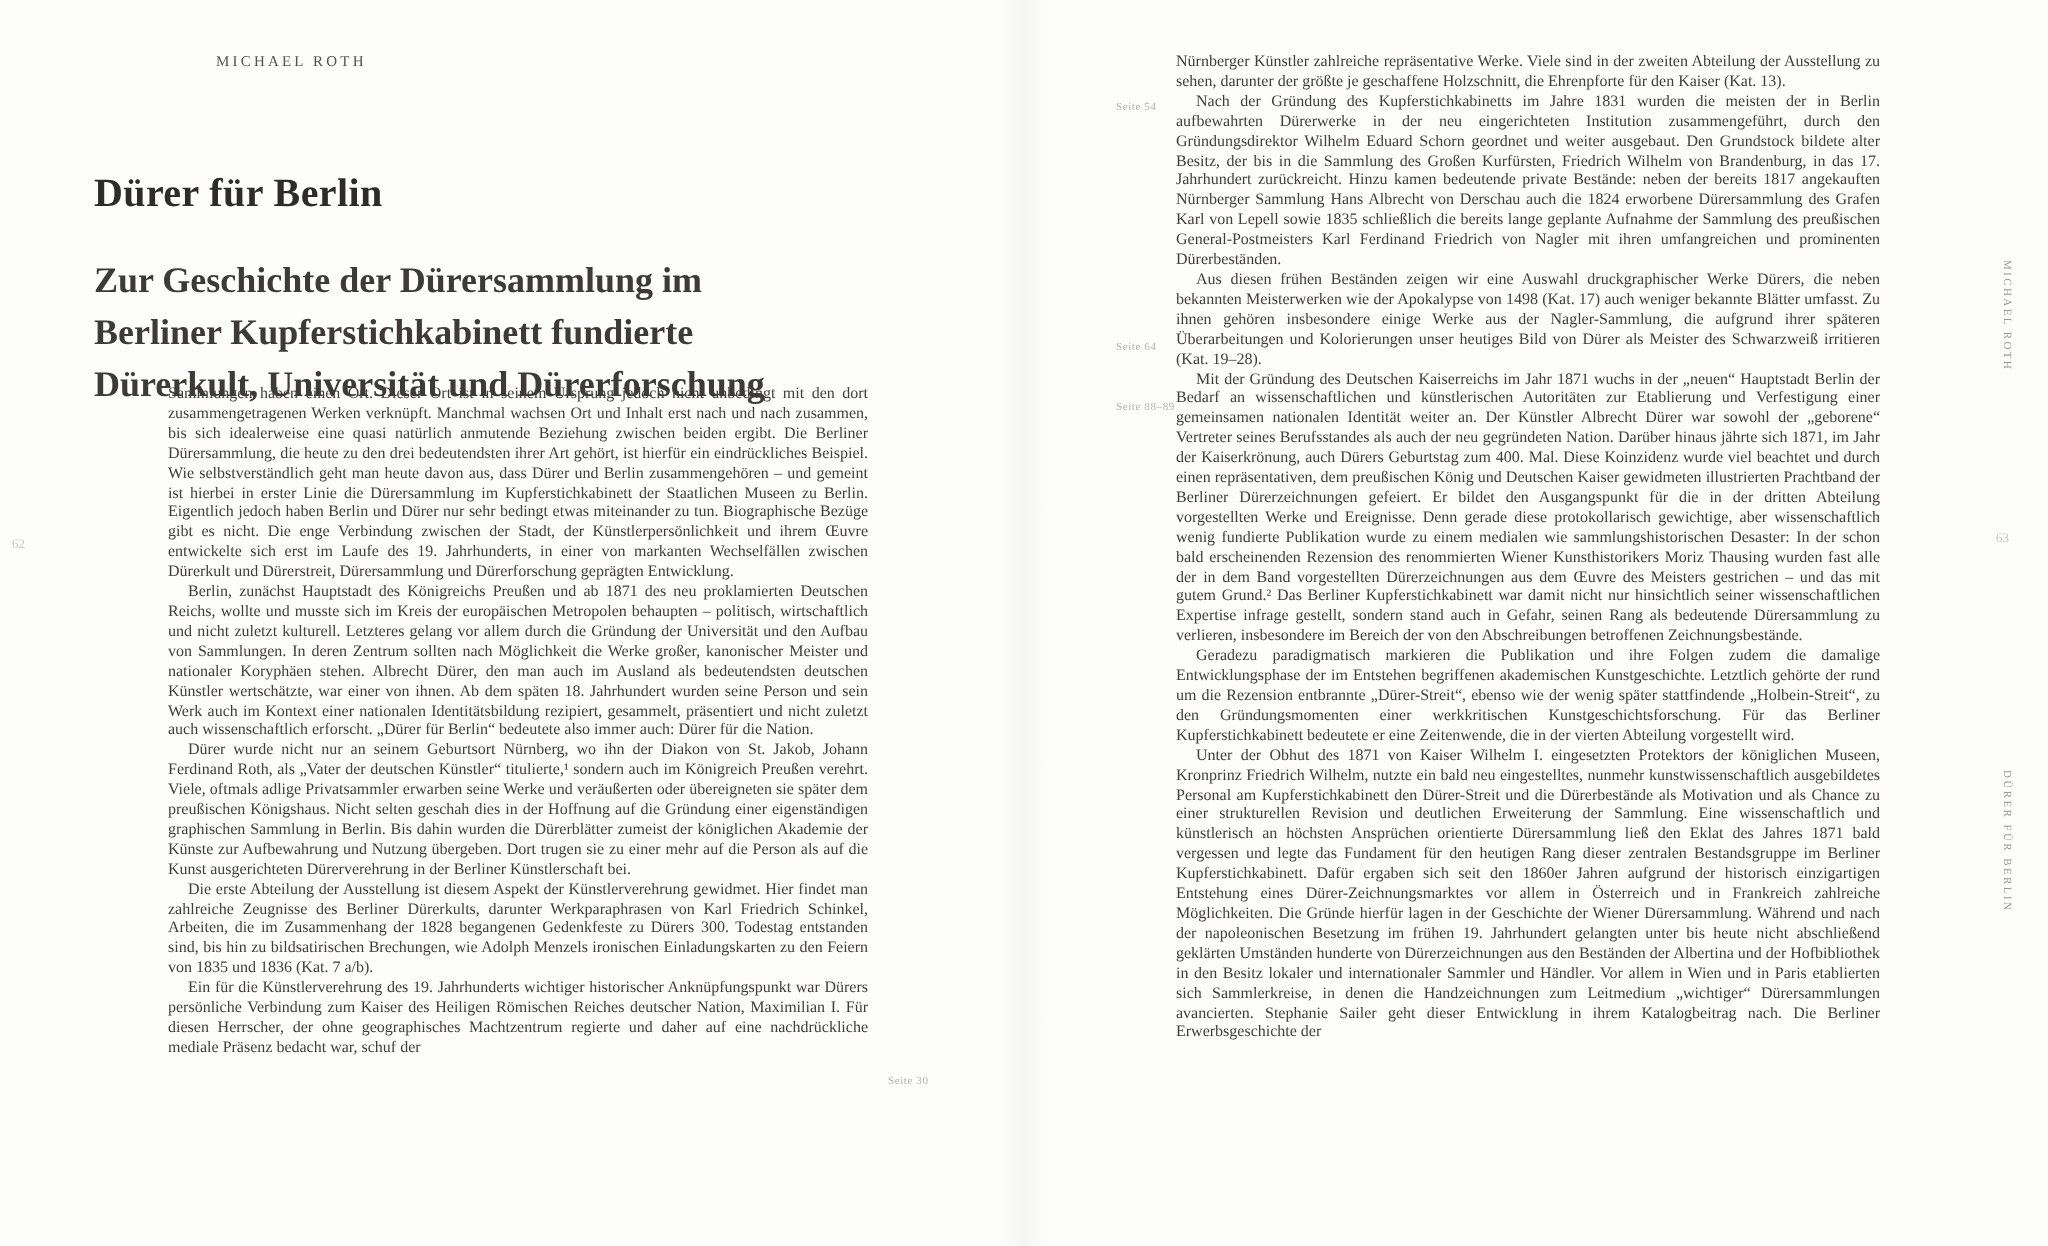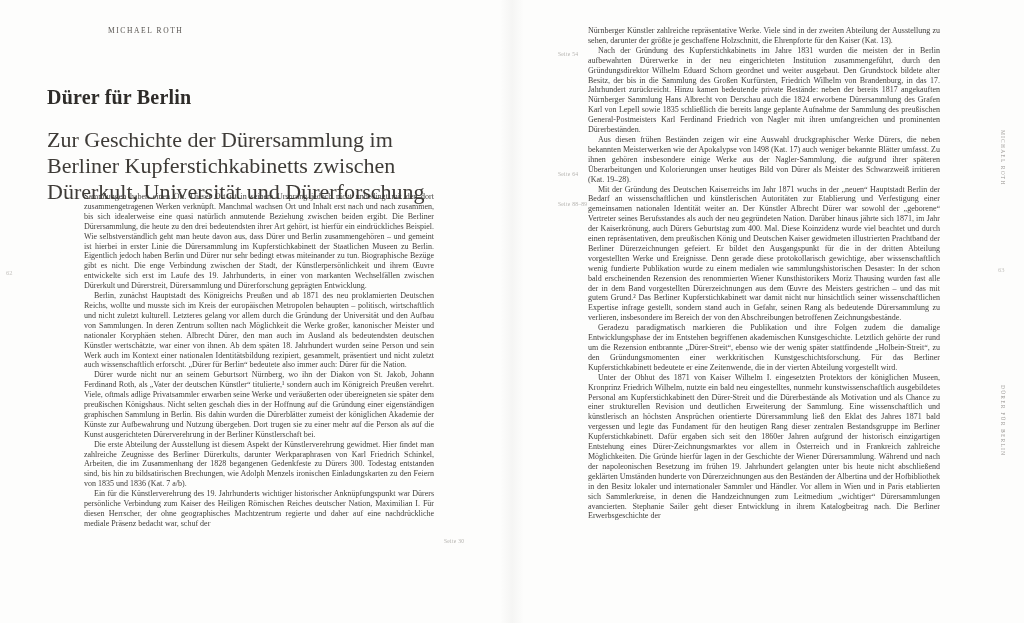--- a/index.html
+++ b/index.html
@@ -22,21 +22,21 @@
     position:absolute;left:108px;top:26px;
     font-size:7.5px;letter-spacing:1.6px;color:#55524e;
     text-transform:uppercase;
   }
   .title-block{position:absolute;left:47px;top:86px;width:420px;}
   .article-title{
     font-size:20px;font-weight:bold;color:#2e2c29;
     letter-spacing:0.2px;margin:0 0 18px 0;
   }
   .article-subtitle{
-    font-size:22px;font-weight:normal;color:#3e3b37;
+    font-size:18px;font-weight:bold;color:#3e3b37;
     line-height:26px;margin:0;
   }
   .body-col{
     position:absolute;
     font-size:8px;line-height:9.9px;
     text-align:justify;
     hyphens:auto;-webkit-hyphens:auto;
     color:#403e3b;
   }
   .body-col p{margin:0;}
@@ -68,21 +68,21 @@
   <div class="page-left">
 
     <div class="page-num" style="left:6px;top:269px;">62</div>
 
     <div class="author-header">MICHAEL ROTH</div>
 
     <div class="title-block">
       <h1 class="article-title">Dürer für Berlin</h1>
       <div class="article-subtitle">
         <div>Zur Geschichte der Dürersammlung im</div>
-        <div>Berliner Kupferstichkabinetts zwischen</div>
+        <div>Berliner Kupferstichkabinett fundierte</div>
         <div>Dürerkult, Universität und Dürerforschung</div>
       </div>
     </div>
 
     <div class="body-col col-left" lang="de">
       <p>Sammlungen haben einen Ort. Dieser Ort ist in seinem Ursprung jedoch nicht unbedingt mit den dort zusammengetragenen Werken verknüpft. Manchmal wachsen Ort und Inhalt erst nach und nach zusammen, bis sich idealerweise eine quasi natürlich anmutende Beziehung zwischen beiden ergibt. Die Berliner Dürersammlung, die heute zu den drei bedeutendsten ihrer Art gehört, ist hierfür ein eindrückliches Beispiel. Wie selbstverständlich geht man heute davon aus, dass Dürer und Berlin zusammengehören – und gemeint ist hierbei in erster Linie die Dürersammlung im Kupferstichkabinett der Staatlichen Museen zu Berlin. Eigentlich jedoch haben Berlin und Dürer nur sehr bedingt etwas miteinander zu tun. Biographische Bezüge gibt es nicht. Die enge Verbindung zwischen der Stadt, der Künstlerpersönlichkeit und ihrem Œuvre entwickelte sich erst im Laufe des 19. Jahrhunderts, in einer von markanten Wechselfällen zwischen Dürerkult und Dürerstreit, Dürersammlung und Dürerforschung geprägten Entwicklung.</p>
       <p class="indent">Berlin, zunächst Hauptstadt des Königreichs Preußen und ab 1871 des neu proklamierten Deutschen Reichs, wollte und musste sich im Kreis der europäischen Metropolen behaupten – politisch, wirtschaftlich und nicht zuletzt kulturell. Letzteres gelang vor allem durch die Gründung der Universität und den Aufbau von Sammlungen. In deren Zentrum sollten nach Möglichkeit die Werke großer, kanonischer Meister und nationaler Koryphäen stehen. Albrecht Dürer, den man auch im Ausland als bedeutendsten deutschen Künstler wertschätzte, war einer von ihnen. Ab dem späten 18. Jahrhundert wurden seine Person und sein Werk auch im Kontext einer nationalen Identitätsbildung rezipiert, gesammelt, präsentiert und nicht zuletzt auch wissenschaftlich erforscht. „Dürer für Berlin“ bedeutete also immer auch: Dürer für die Nation.</p>
       <p class="indent">Dürer wurde nicht nur an seinem Geburtsort Nürnberg, wo ihn der Diakon von St. Jakob, Johann Ferdinand Roth, als „Vater der deutschen Künstler“ titulierte,¹ sondern auch im Königreich Preußen verehrt. Viele, oftmals adlige Privatsammler erwarben seine Werke und veräußerten oder übereigneten sie später dem preußischen Königshaus. Nicht selten geschah dies in der Hoffnung auf die Gründung einer eigenständigen graphischen Sammlung in Berlin. Bis dahin wurden die Dürerblätter zumeist der königlichen Akademie der Künste zur Aufbewahrung und Nutzung übergeben. Dort trugen sie zu einer mehr auf die Person als auf die Kunst ausgerichteten Dürerverehrung in der Berliner Künstlerschaft bei.</p>
       <p class="indent">Die erste Abteilung der Ausstellung ist diesem Aspekt der Künstlerverehrung gewidmet. Hier findet man zahlreiche Zeugnisse des Berliner Dürerkults, darunter Werkparaphrasen von Karl Friedrich Schinkel, Arbeiten, die im Zusammenhang der 1828 begangenen Gedenkfeste zu Dürers 300. Todestag entstanden sind, bis hin zu bildsatirischen Brechungen, wie Adolph Menzels ironischen Einladungskarten zu den Feiern von 1835 und 1836 (Kat. 7 a/b).</p>
       <p class="indent">Ein für die Künstlerverehrung des 19. Jahrhunderts wichtiger historischer Anknüpfungspunkt war Dürers persönliche Verbindung zum Kaiser des Heiligen Römischen Reiches deutscher Nation, Maximilian I. Für diesen Herrscher, der ohne geographisches Machtzentrum regierte und daher auf eine nachdrückliche mediale Präsenz bedacht war, schuf der</p>

